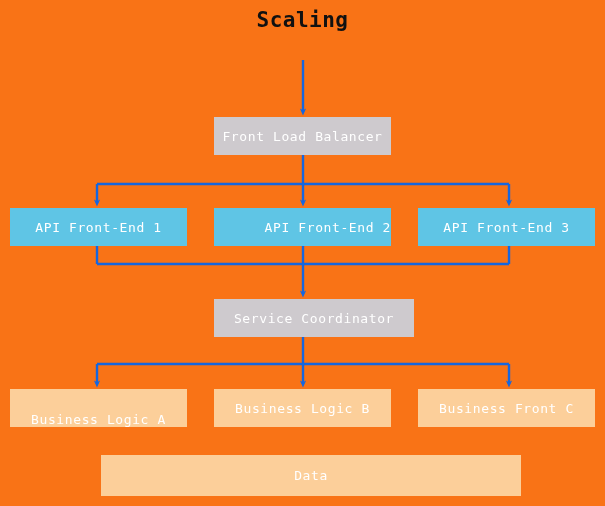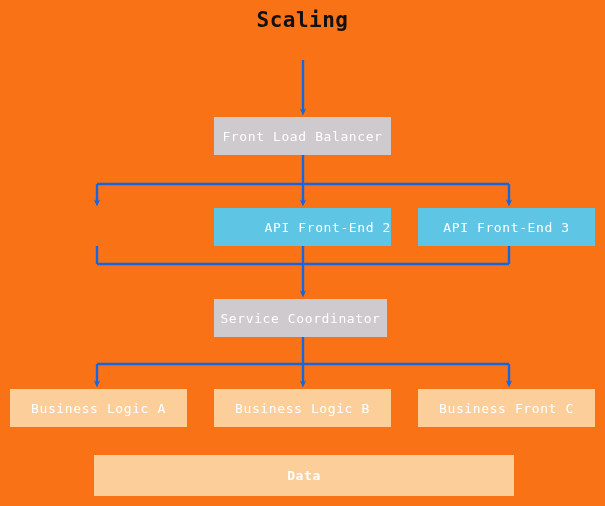--- a/index.html
+++ b/index.html
@@ -91,42 +91,45 @@
       <path d="M 97 364 L 97 384" marker-end="url(#arrowhead)"></path>
       <path d="M 303 364 L 303 384" marker-end="url(#arrowhead)"></path>
       <path d="M 509 364 L 509 384" marker-end="url(#arrowhead)"></path>
     </g>
   </svg>
 
   <div class="node grey" style="left:214px; top:117px; width:177px; height:38px;">
     <span>Front Load Balancer</span>
   </div>
 
+  <div class="node blue" style="left:10px; top:208px; width:177px; height:38px;">
+    <span>API Front-End 1</span>
+  </div>
 
   <div class="node blue" style="left:214px; top:208px; width:177px; height:38px;justify-content:flex-end;">
     <span>API Front-End 2</span>
   </div>
 
   <div class="node blue" style="left:418px; top:208px; width:177px; height:38px;">
     <span>API Front-End 3</span>
   </div>
 
-  <div class="node grey" style="left:214px; top:299px; width:173px; height:38px;justify-content:center;">
+  <div class="node grey" style="left:214px; top:299px; width:200px; height:38px;justify-content:center;">
     <span>Service Coordinator</span>
   </div>
 
-  <div class="node orange" style="left:10px; top:389px; width:177px; height:38px;">
+  <div class="node orange" style="left:10px; top:389px; width:177px; height:38px;align-items:flex-end;">
     <span>Business Logic A</span>
   </div>
 
   <div class="node orange" style="left:214px; top:389px; width:177px; height:38px;text-align:right;">
     <span>Business Logic B</span>
   </div>
 
   <div class="node orange" style="left:418px; top:389px; width:177px; height:38px;">
     <span>Business Front C</span>
   </div>
 
-  <div class="node orange" style="left:94px; top:455px; width:420px; height:41px;font-weight:bold;">
+  <div class="node orange" style="left:101px; top:455px; width:420px; height:41px;">
     <span>Data</span>
   </div>
 
 </div>
 
 </body></html>

